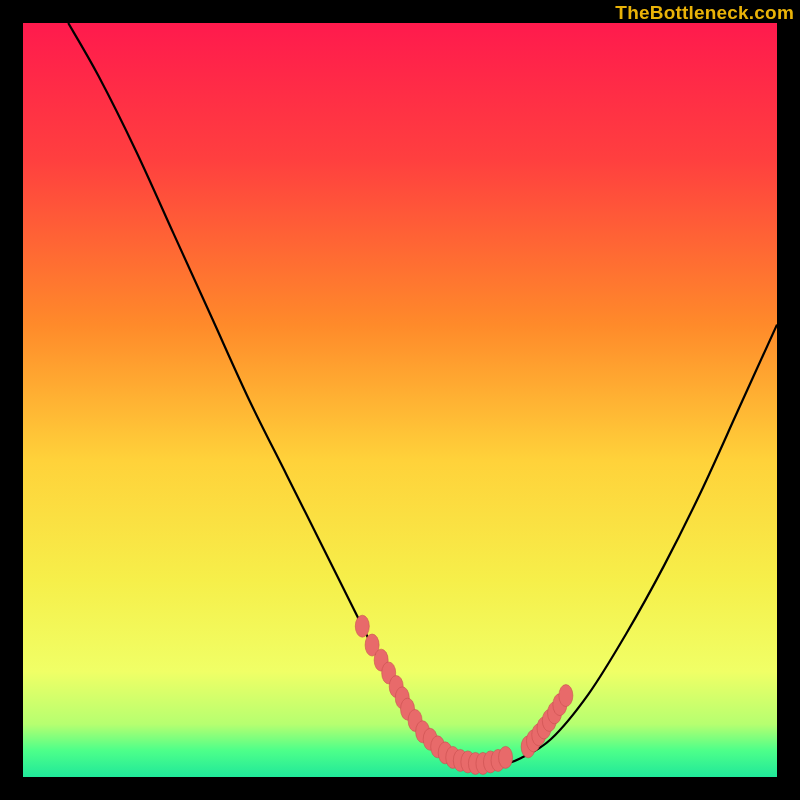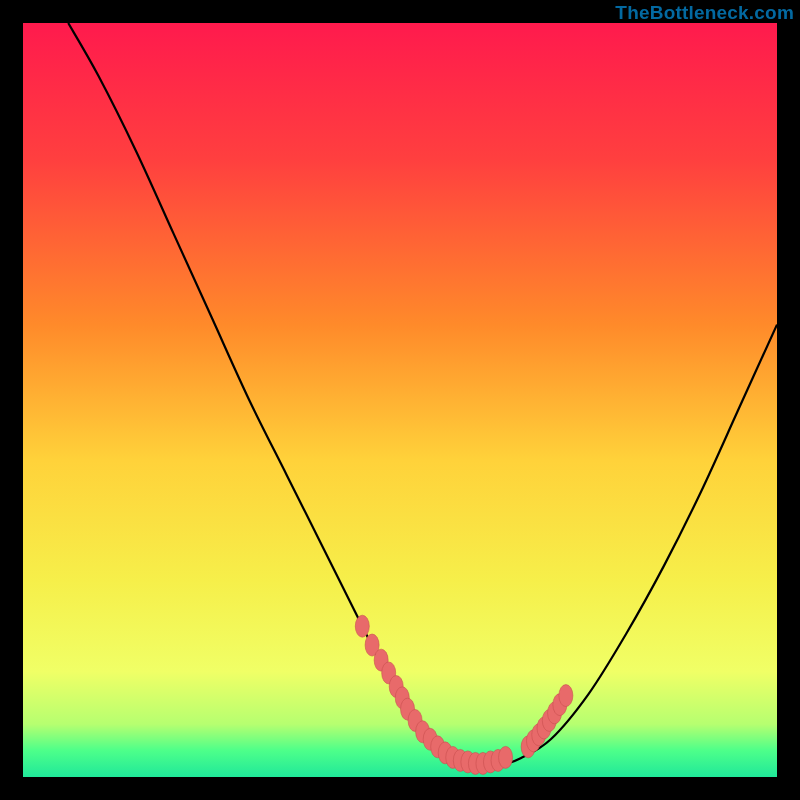--- a/index.html
+++ b/index.html
@@ -25,21 +25,21 @@
     top: 0;
     width: 754px;
     height: 754px;
   }
   .watermark {
     position: absolute;
     top: 2px;
     right: 6px;
     font-size: 19px;
     font-weight: 600;
-    color: #0369a1;
+    color: #eab308;
     letter-spacing: 0.2px;
   }
 </style>
 </head>
 <body>
 
 <div class="frame">
   <svg class="plot" viewBox="0 0 754 754" preserveAspectRatio="none">
     <defs>
       <linearGradient id="bg-grad" x1="0" y1="0" x2="0" y2="1">

